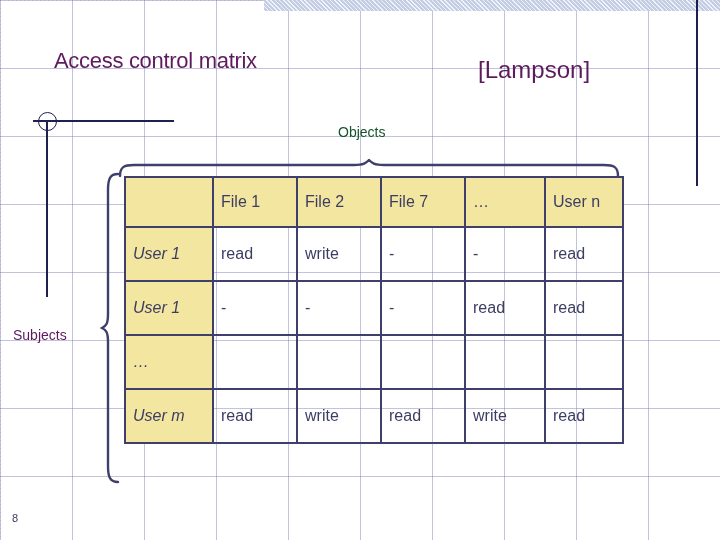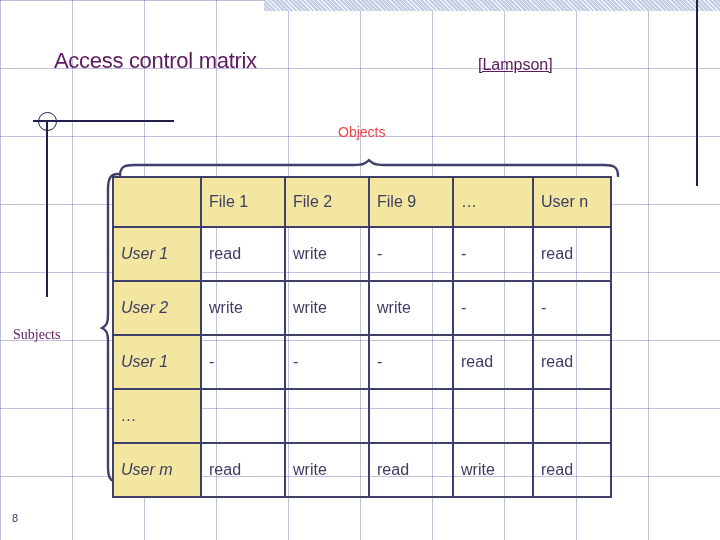--- a/index.html
+++ b/index.html
@@ -88,24 +88,23 @@
     top: 48px;
     font-size: 22px;
     color: #5d1a5d;
     letter-spacing: -0.3px;
     white-space: nowrap;
   }
   #citation {
     position: absolute;
     left: 478px;
     top: 56px;
-    font-size: 16px;
+    font-size: 24px;
     color: #5d1a5d;
     white-space: nowrap;
-    text-decoration: underline;
   }
 
   
   #bullet-h-line {
     position: absolute;
     left: 33px;
     top: 120px;
     width: 141px;
     height: 2px;
     background: #20204f;
@@ -128,31 +127,30 @@
     border-radius: 50%;
     background: transparent;
   }
 
   
   #objects-label {
     position: absolute;
     left: 338px;
     top: 124px;
     font-size: 14px;
-    color: #ef4444;
+    color: #14532d;
     white-space: nowrap;
   }
   #subjects-label {
     position: absolute;
     left: 13px;
     top: 327px;
     font-size: 14px;
     color: #5d1a5d;
     white-space: nowrap;
-    font-family: Liberation Serif, serif;
   }
 
   
   #brace-top {
     position: absolute;
     left: 118px;
     top: 159px;
     width: 502px;
     height: 18px;
   }
@@ -160,21 +158,21 @@
     position: absolute;
     left: 100px;
     top: 172px;
     width: 20px;
     height: 312px;
   }
 
   
   #matrix-wrap {
     position: absolute;
-    left: 112px;
+    left: 124px;
     top: 176px;
     width: 498px;
   }
   table.matrix {
     border-collapse: collapse;
     width: 498px;
     table-layout: fixed;
   }
   table.matrix td, table.matrix th {
     border: 2px solid #3f3f6b;
@@ -251,41 +249,33 @@
         <col class="c2">
       <col class="c3">
         <col class="c4">
         <col class="c5">
     </colgroup>
     <thead>
       <tr>
         <th></th>
         <th>File 1</th>
         <th>File 2</th>
-        <th>File 9</th>
+        <th>File 7</th>
         <th>…</th>
         <th>User n</th>
       </tr>
     </thead>
     <tbody>
       <tr>
         <td class="rowhead">User 1</td>
         <td>read</td>
         <td>write</td>
         <td>-</td>
         <td>-</td>
         <td>read</td>
-      </tr>
-      <tr>
-        <td class="rowhead">User 2</td>
-        <td>write</td>
-        <td>write</td>
-        <td>write</td>
-        <td>-</td>
-        <td>-</td>
       </tr>
       <tr>
         <td class="rowhead">User 1</td>
         <td>-</td>
         <td>-</td>
         <td>-</td>
         <td>read</td>
         <td>read</td>
       </tr>
       <tr>

